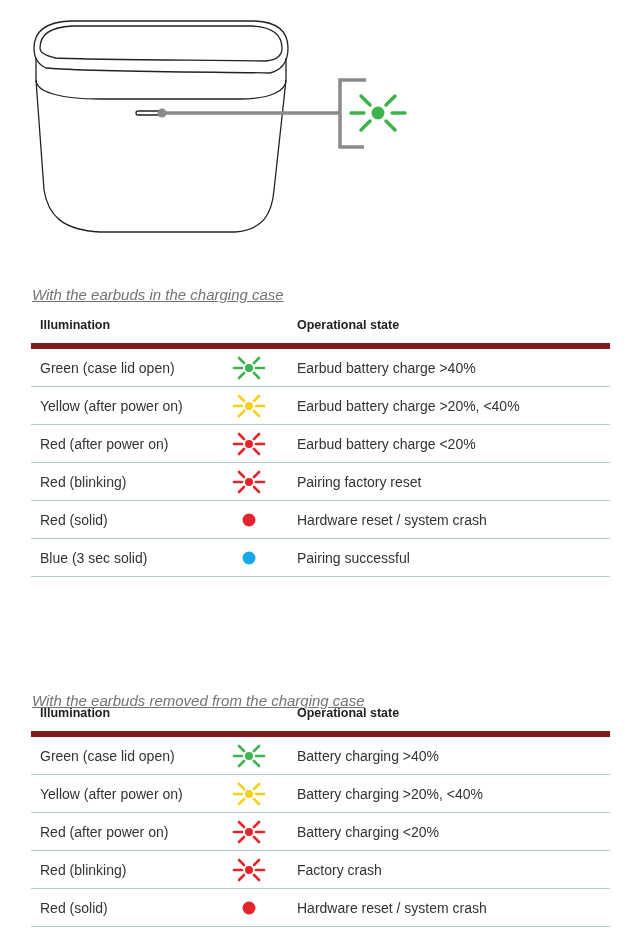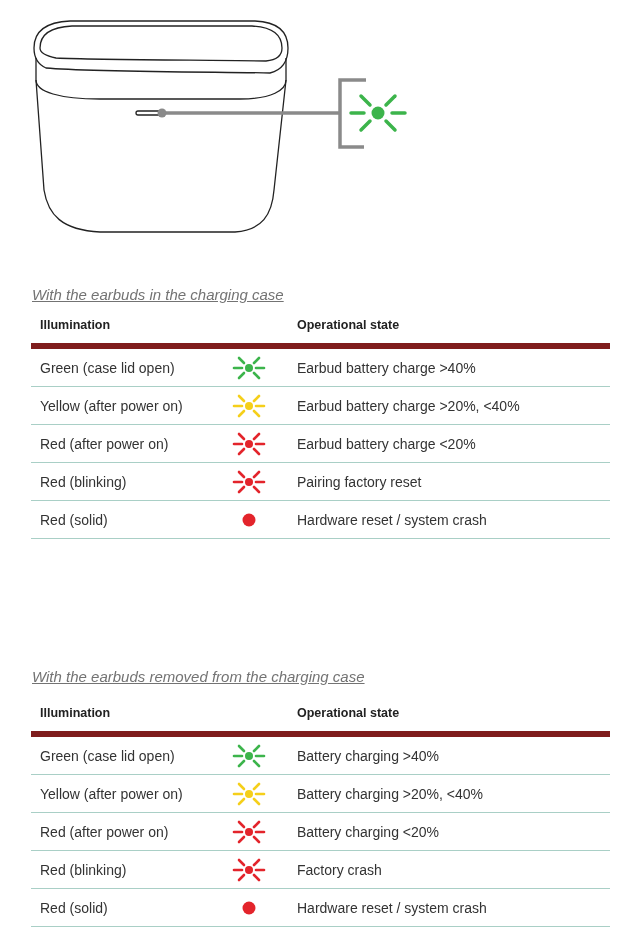--- a/index.html
+++ b/index.html
@@ -118,24 +118,31 @@
             </svg></span></td>
         <td class="c3">Pairing factory reset</td>
       </tr>
       <tr>
         <td class="c1">Red (solid)</td>
         <td class="c2"><span><svg class="ico" viewBox="0 0 34 26">
               <circle cx="17" cy="13" r="6.5" fill="#e3242b"></circle>
             </svg></span></td>
         <td class="c3">Hardware reset / system crash</td>
       </tr>
+      <tr>
+        <td class="c1">Blue (3 sec solid)</td>
+        <td class="c2"><span><svg class="ico" viewBox="0 0 34 26">
+              <circle cx="17" cy="13" r="6.5" fill="#18a8e8"></circle>
+            </svg></span></td>
+        <td class="c3">Pairing successful</td>
+      </tr>
     </tbody>
 </table>
 
-<div class="caption" style="top:668px;">With the earbuds removed from the charging case</div>
+<div class="caption" style="top:692px;">With the earbuds removed from the charging case</div>
 <table class="led" style="top:695px;">
   <thead>
     <tr>
       <th colspan="2">Illumination</th>
       <th>Operational state</th>
     </tr>
   </thead>
   <tbody id="tbody1">
       <tr>
         <td class="c1">Green (case lid open)</td>

